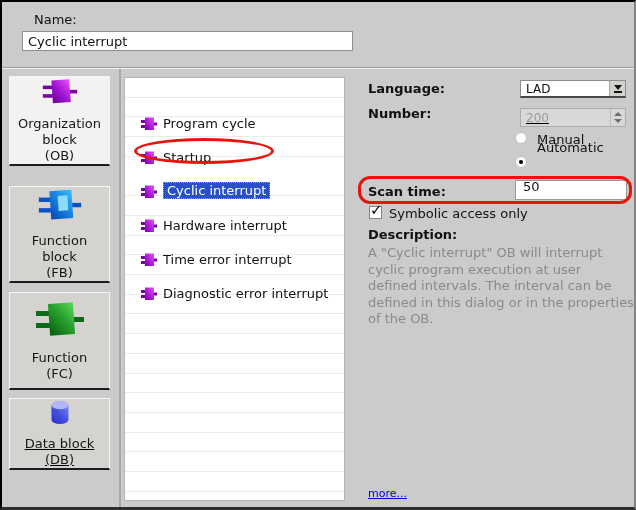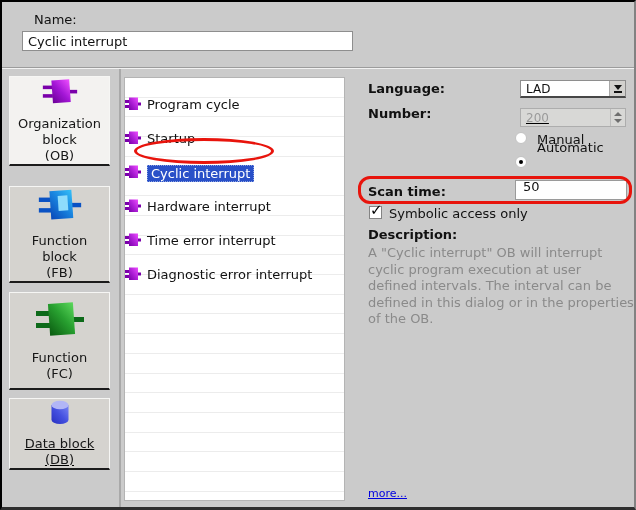--- a/index.html
+++ b/index.html
@@ -23,21 +23,21 @@
   
   .side-btn{left:9px;width:101px;background:#d5d3cf;border:1px solid #f6f6f4;border-bottom:2px solid #1b1b1b;
     display:flex;flex-direction:column;align-items:center;justify-content:center;cursor:pointer;}
   .side-btn.selected{background:#f3f2f0;}
   .side-btn .txt{font-size:13px;line-height:16px;color:#161616;text-align:center;}
   .side-btn svg{margin-bottom:9px;}
 
   
   #ob-list{left:124px;top:77px;width:221px;height:424px;background:#fff;border:1px solid #b4b4b4;
     background-image:repeating-linear-gradient(to bottom,#ffffff 0px,#ffffff 18.7px,#ececec 18.7px,#ececec 19.7px);}
-  .list-row{height:34px;display:flex;align-items:flex-start;cursor:pointer;}
+  .list-row{height:34px;display:flex;align-items:flex-end;padding-left:16px;cursor:pointer;}
   .list-row svg{margin-right:6px;flex:0 0 auto;}
   .list-row .txt{font-size:13px;color:#111;white-space:nowrap;}
   .list-row .sel{background:#2950c8;color:#fff;border:1px dotted #8ea4e2;padding:0 3px;}
 
   
   .combo{left:520px;top:80px;width:106px;height:18px;background:#fff;border:1px solid #8e8e8e;
     border-bottom:2px solid #474747;display:flex;align-items:center;cursor:pointer;}
   .combo .val{flex:1;font-size:12px;color:#111;padding-left:5px;}
   .combo .btn{width:16px;align-self:stretch;background:#d2d1ce;border-left:1px solid #a8a8a8;
     display:flex;flex-direction:column;align-items:center;justify-content:center;}

